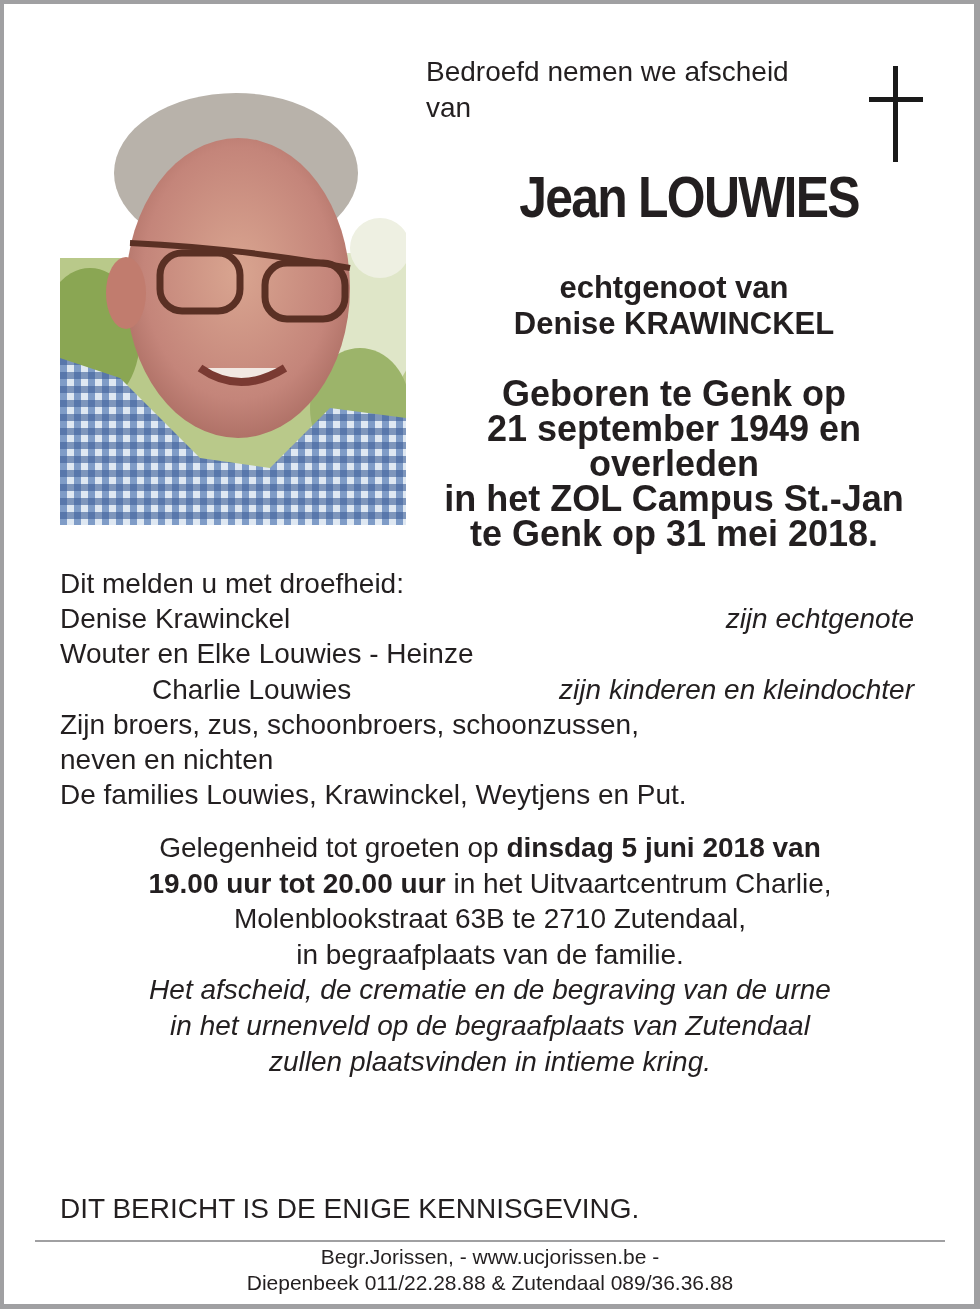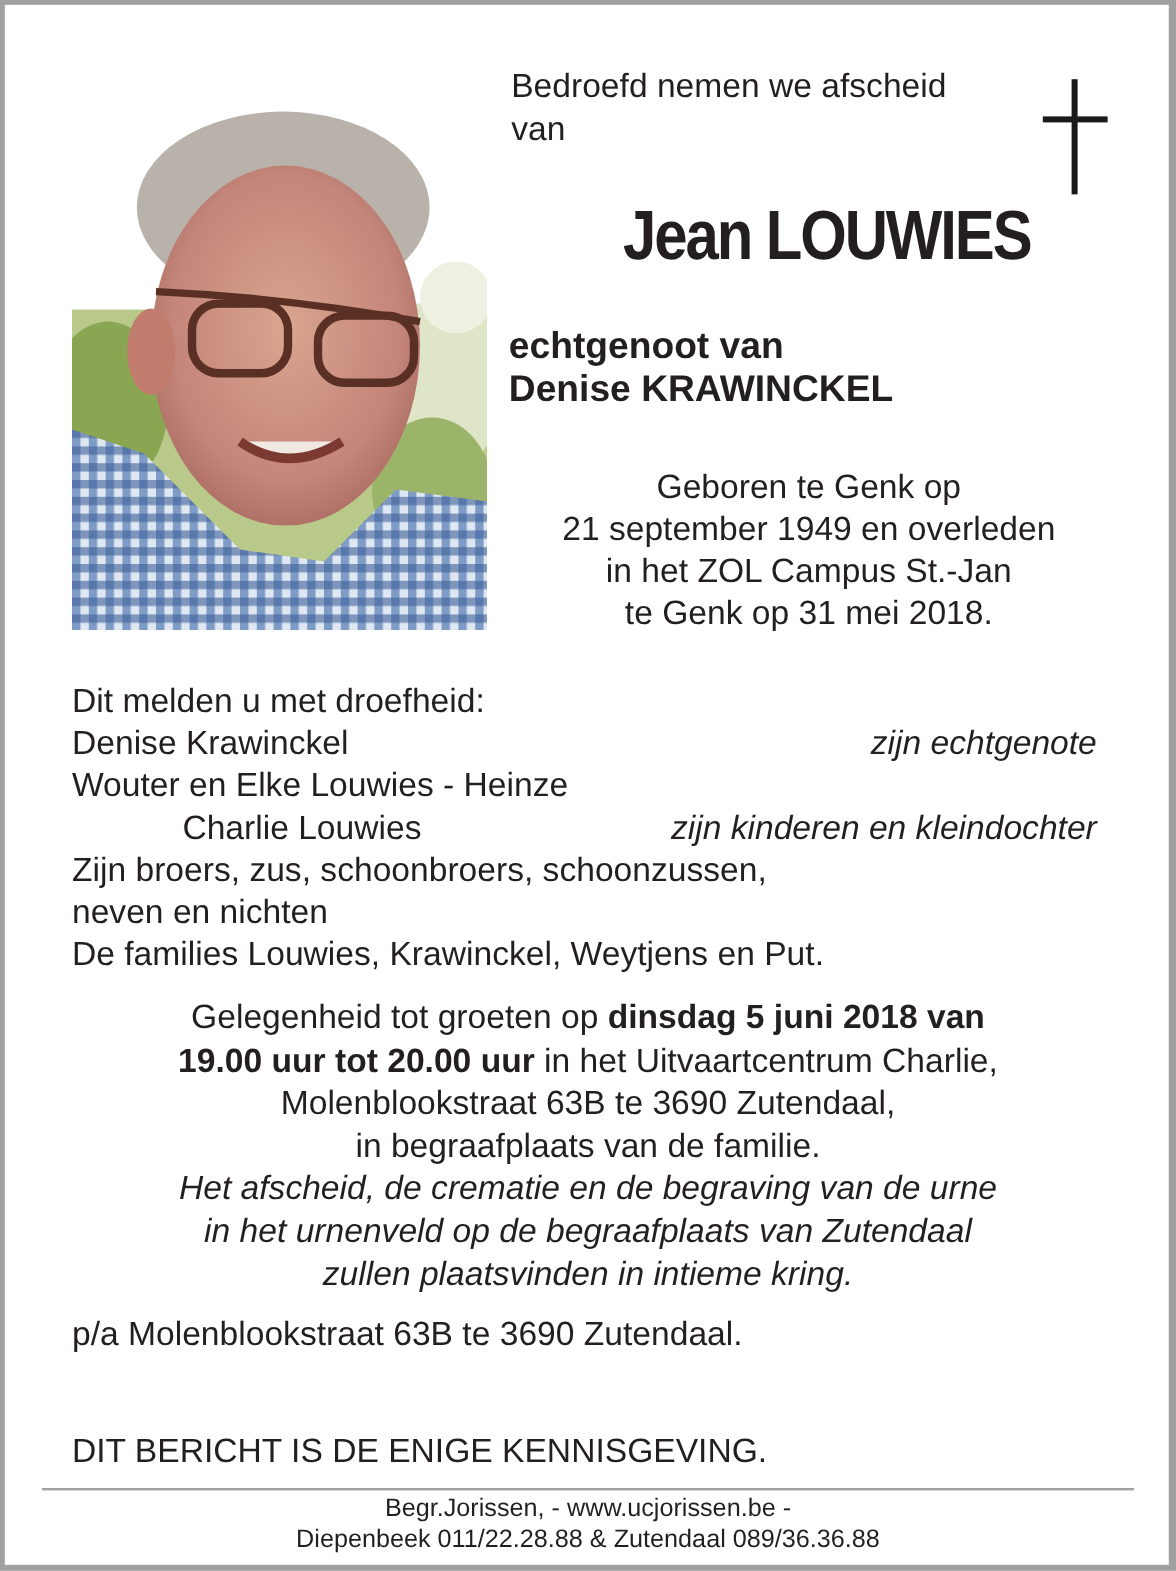--- a/index.html
+++ b/index.html
@@ -20,26 +20,26 @@
     }
     .cross { left:862px; top:62px; width:60px; height:96px; }
     .cross .v { position:absolute; left:27px; top:0; width:5px; height:96px; background:#1a1a1a; }
     .cross .h { position:absolute; left:3px; top:31px; width:54px; height:5px; background:#1a1a1a; }
     .name {
       left:430px; top:160px; width:510px; text-align:center;
       font-size:58px; line-height:66px; font-weight:700; letter-spacing:-2px;
       transform:scaleX(0.86); transform-origin:center;
     }
     .spouse {
-      left:420px; top:266px; width:500px; text-align:left;
+      left:420px; top:266px; width:500px; text-align:center;
       font-size:31px; line-height:36px; font-weight:700;
     }
     .birth {
-      left:420px; top:384px; width:500px; text-align:center;
-      font-size:28px; line-height:35px;
+      left:420px; top:372px; width:500px; text-align:center;
+      font-size:36px; line-height:35px;font-weight:bold;
     }
     .family {
       left:56px; top:562px; width:860px; font-size:28px; line-height:35.2px;
     }
     .fam-row { position:relative; height:35.2px; white-space:nowrap; }
     .fam-row .right { position:absolute; right:6px; top:0; font-style:italic; }
     .fam-row.indent .left { padding-left:92px; }
     .visit {
       left:56px; top:826px; width:860px; text-align:center; font-size:28px; line-height:35.6px;
     }
@@ -144,29 +144,28 @@
     </div>
   </div>
 
   <div class="abs visit">
     <div>
       <span>Gelegenheid tot groeten op </span><b>dinsdag 5 juni 2018 van</b>
     </div>
     <div>
       <b>19.00 uur tot 20.00 uur</b><span> in het Uitvaartcentrum Charlie,</span>
     </div>
-    <div>Molenblookstraat 63B te 3690 Zutendaal,</div>
+    <div>Molenblookstraat 63B te 2710 Zutendaal,</div>
     <div>in begraafplaats van de familie.</div>
     <div class="it">Het afscheid, de crematie en de begraving van de urne</div>
     <div class="it">in het urnenveld op de begraafplaats van Zutendaal</div>
     <div class="it">zullen plaatsvinden in intieme kring.</div>
   </div>
 
   <div class="abs address">
-    <div>p/a Molenblookstraat 63B te 3690 Zutendaal.</div>
   </div>
 
   <div class="abs notice">DIT BERICHT IS DE ENIGE KENNISGEVING.</div>
 
   <div class="abs divider"></div>
 
   <div class="abs footer">
     <div>Begr.Jorissen, - www.ucjorissen.be -</div>
     <div>Diepenbeek 011/22.28.88 &amp; Zutendaal 089/36.36.88</div>
   </div>

